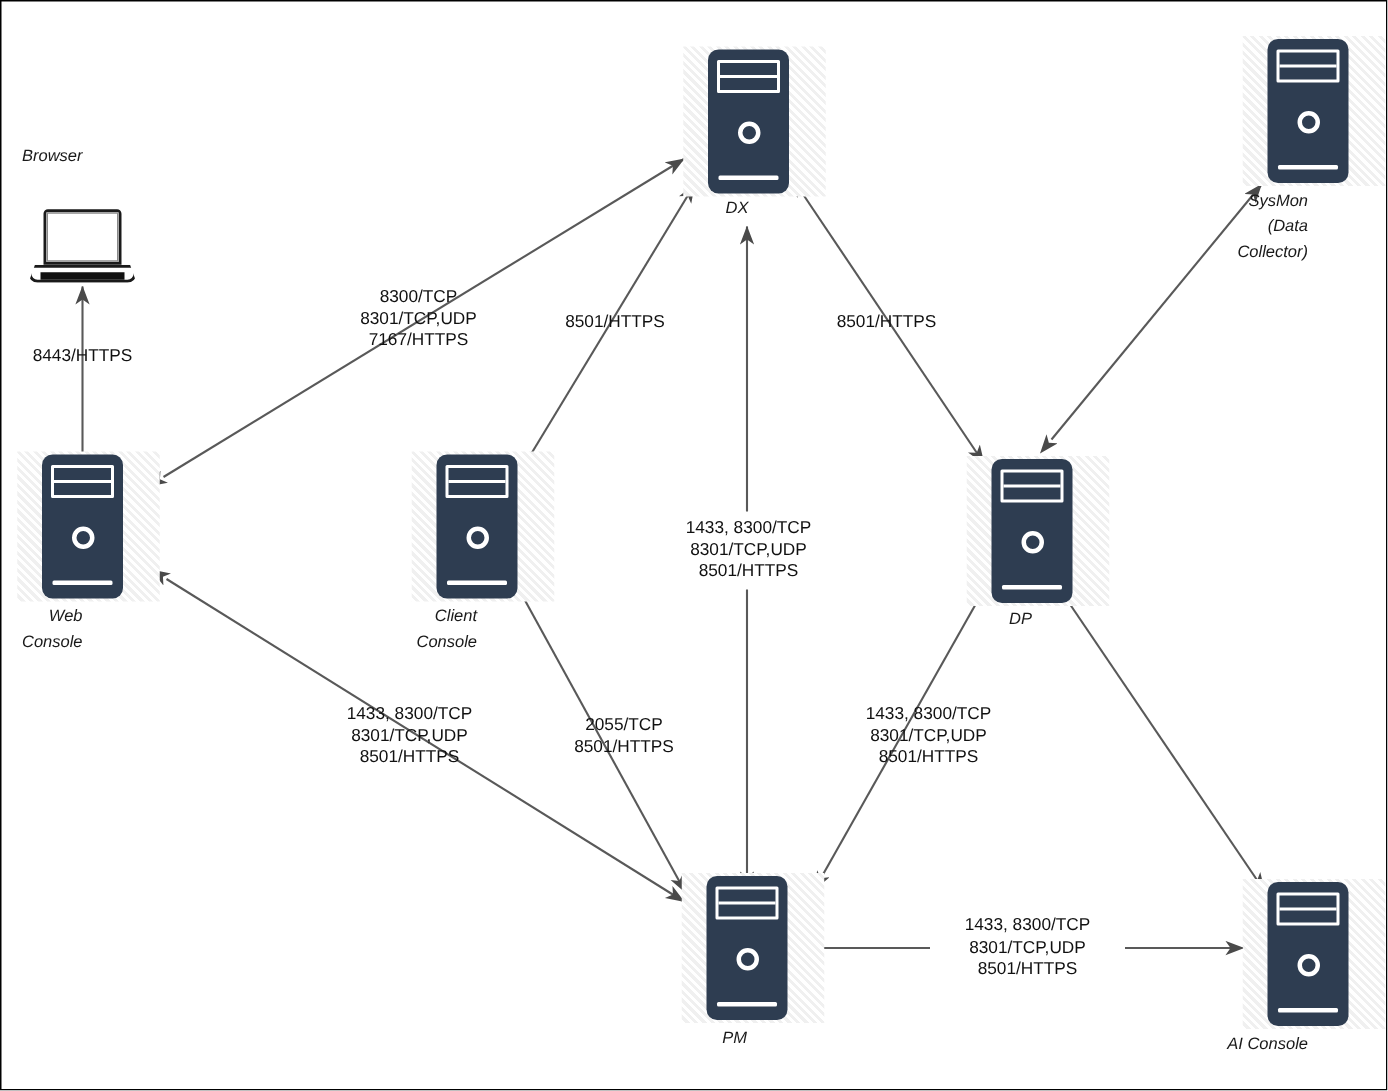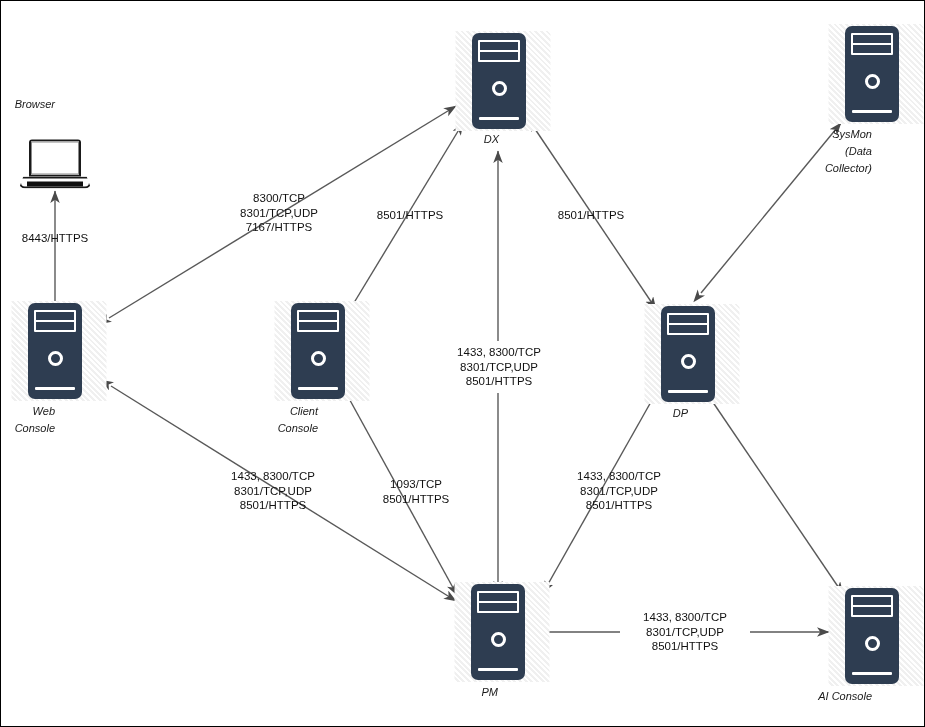--- a/index.html
+++ b/index.html
@@ -293,21 +293,21 @@
   <div class="elabel" style="left:498px; top:366px; width:150px;">1433, 8300/TCP
 8301/TCP,UDP
 8501/HTTPS</div>
 
 
 
   <div class="elabel" style="left:272px; top:490px; width:150px;">1433, 8300/TCP
 8301/TCP,UDP
 8501/HTTPS</div>
 
-  <div class="elabel" style="left:415px; top:490px; width:110px;">1093/TCP
+  <div class="elabel" style="left:415px; top:490px; width:110px;">2055/TCP
 8501/HTTPS</div>
 
   <div class="elabel" style="left:618px; top:490px; width:150px;">1433, 8300/TCP
 8301/TCP,UDP
 8501/HTTPS</div>
 
 
 
   <div class="elabel boxed" style="left:684px; top:631px; width:130px;">1433, 8300/TCP
 8301/TCP,UDP

